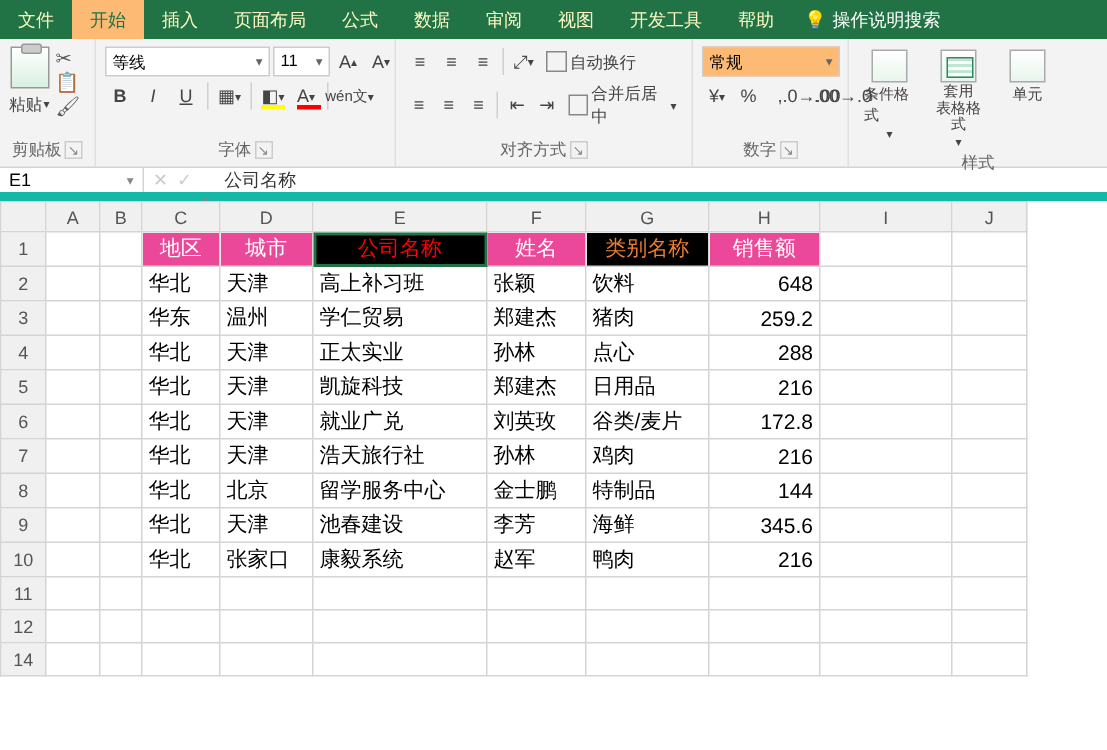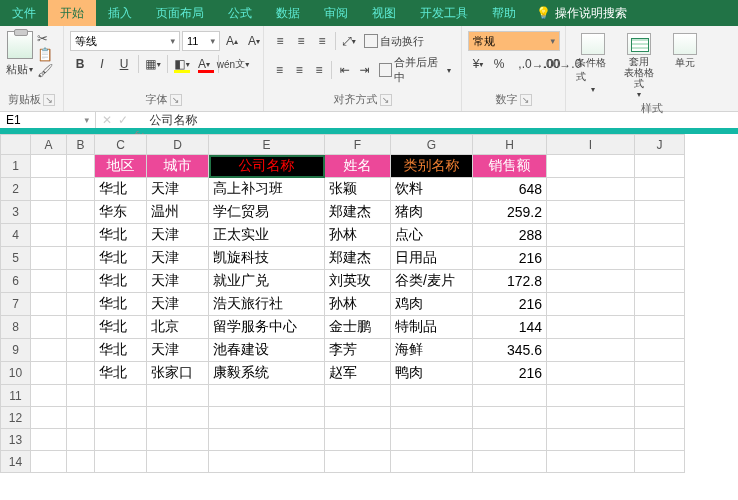--- a/index.html
+++ b/index.html
@@ -1,20 +1,20 @@
 <!DOCTYPE html>
 <html><head>
 <meta charset="utf-8">
 <style>
   * { margin: 0; padding: 0; box-sizing: border-box; }
   body { font-family: "Microsoft YaHei", Arial, sans-serif; font-size: 12px; background: #fff; width: 738px; height: 500px; overflow: hidden; }
   
   
   .tab-bar { background: #217346; display: flex; height: 26px; align-items: stretch; }
-  .tab { padding: 5px 12px; color: #5eead4; font-size: 12px; cursor: pointer; }
+  .tab { padding: 5px 12px; color: #fef9c3; font-size: 12px; cursor: pointer; }
   .tab.active { background: #fdba74; color: #217346; }
   .help-search { display: flex; align-items: center; color: #fff; padding: 0 8px; gap: 4px; }
   .bulb { font-size: 12px; }
   
   
   .ribbon { background: #f3f3f3; border-bottom: 1px solid #d4d4d4; display: flex; height: 86px; }
   .ribbon-group { border-right: 1px solid #e0e0e0; padding: 2px 6px; display: flex; flex-direction: column; justify-content: space-between; }
   .ribbon-group-label { text-align: center; font-size: 11px; color: #666; padding-bottom: 2px; display:flex; align-items:center; justify-content:center; gap:2px;}
   .ribbon-body { flex: 1; display: flex; align-items: flex-start; padding-top: 3px; }
   
@@ -440,33 +440,20 @@
           <td></td>
           <td></td>
           <td></td>
           <td></td>
           <td></td>
           <td></td>
           <td></td>
           <td></td>
         </tr>
         <tr>
-          <td class="rowhdr">13</td>
-          <td></td>
-          <td></td>
-          <td></td>
-          <td></td>
-          <td></td>
-          <td></td>
-          <td></td>
-          <td></td>
-          <td></td>
-          <td></td>
-        </tr>
-        <tr>
           <td class="rowhdr">14</td>
           <td></td>
           <td></td>
           <td></td>
           <td></td>
           <td></td>
           <td></td>
           <td></td>
           <td></td>
           <td></td>

